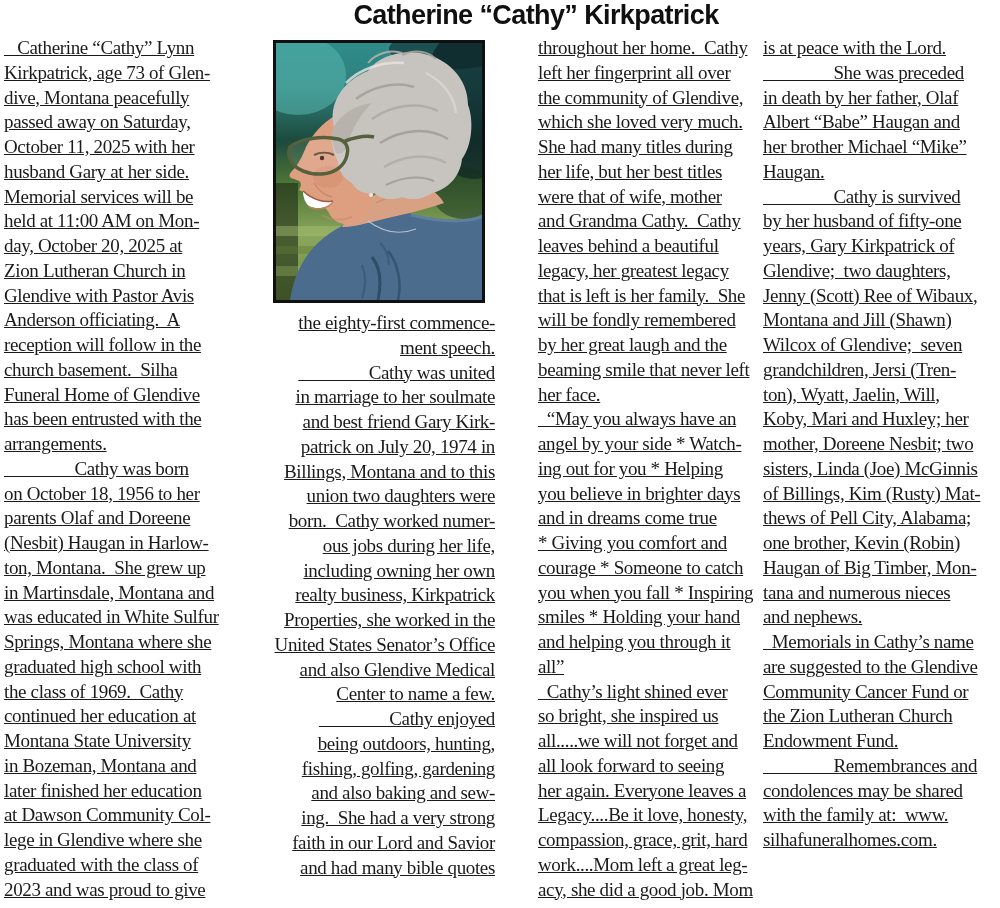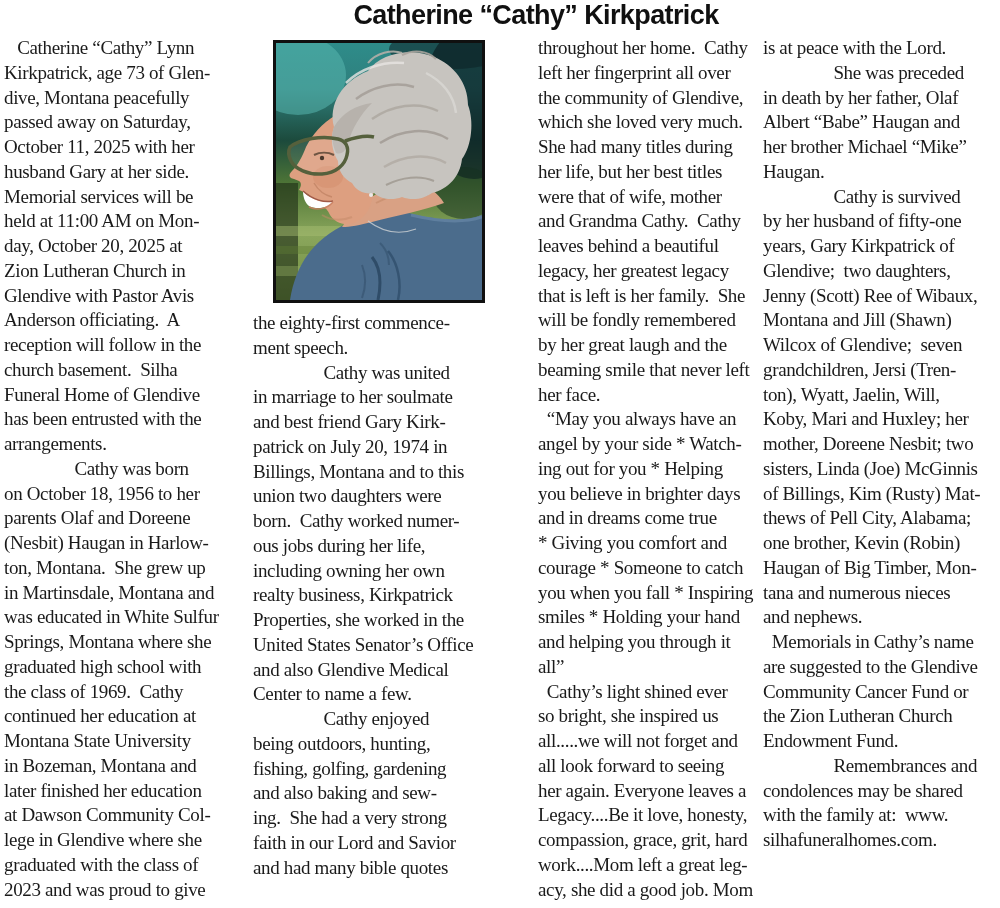--- a/index.html
+++ b/index.html
@@ -20,23 +20,24 @@
     color: #101010;
     padding-left: 36px;
   }
   .col {
     position: absolute;
     white-space: pre;
     font-size: 19px;
     line-height: 24.75px;
     letter-spacing: -0.35px;
     color: #1a1a1a;
+    text-decoration: underline;
   }
   .col1 { left: 4px;   top: 36px;  width: 242px; }
-  .col2 { left: 253px; top: 311px; width: 242px; }
+  .col2 { left: 253px; top: 311px; width: 242px; text-align: right; }
   .col3 { left: 538px; top: 36px;  width: 244px; }
   .col4 { left: 763px; top: 36px;  width: 234px; }
   .photo {
     position: absolute; left: 273px; top: 40px;
     width: 206px; height: 257px;
     border: 3px solid #101010;
     background: #2e8c8a;
   }
   .photo svg { display: block; }
 </style>

